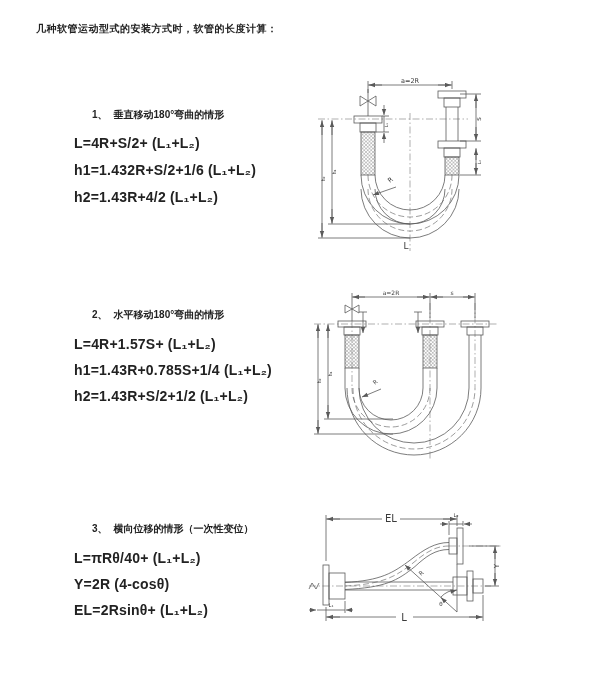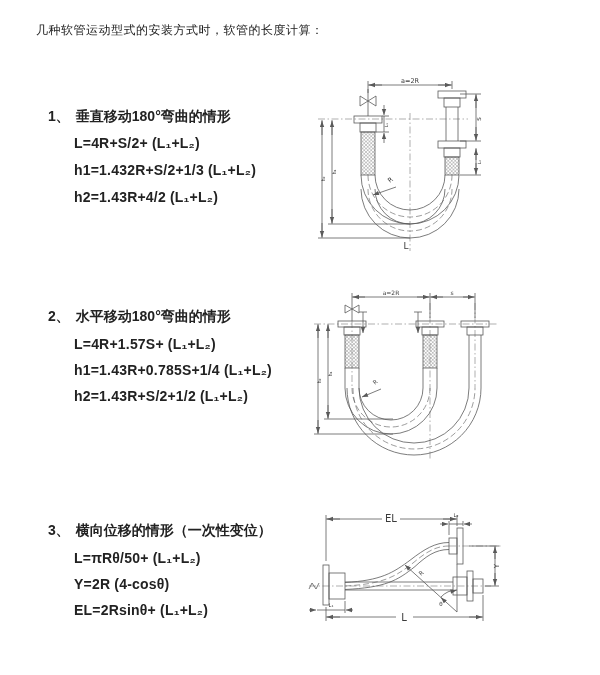--- a/index.html
+++ b/index.html
@@ -2,50 +2,50 @@
 <html><head>
 <meta charset="utf-8">
 <style>
   html,body{margin:0;padding:0;}
   body{
     width:600px;height:675px;position:relative;background:#ffffff;
     font-family:"Liberation Sans","DejaVu Sans",sans-serif;color:#222;
     overflow:hidden;
   }
   .abs{position:absolute;}
-  .doc-title{font-size:12px;font-weight:normal;letter-spacing:0.5px;white-space:nowrap;}
-  .sec-head{font-size:14px;font-weight:bold;white-space:nowrap;}
+  .doc-title{font-size:10px;font-weight:bold;letter-spacing:0.5px;white-space:nowrap;}
+  .sec-head{font-size:10px;font-weight:bold;white-space:nowrap;margin-left:44px;}
   .sec-head .num{margin-right:6px;}
   .formula{font-size:14px;font-weight:bold;white-space:nowrap;letter-spacing:0.2px;text-align:center;}
   svg text{font-family:"DejaVu Sans","Liberation Sans",sans-serif;fill:#3a3a3a;}
   svg{overflow:visible;}
 </style>
 </head>
 <body>
 
 <div class="abs doc-title" style="left:36px;top:22px">几种软管运动型式的安装方式时，软管的长度计算：</div>
 
 <div class="abs sec-head" style="left:48px;top:108px">
   <span class="num">1、</span><span>垂直移动180°弯曲的情形</span>
 </div>
 <div class="abs formula" style="left:74px;top:135px">L=4R+S/2+ (L₁+L₂)</div>
-<div class="abs formula" style="left:74px;top:162px">h1=1.432R+S/2+1/3 (L₁+L₂)</div>
+<div class="abs formula" style="left:74px;top:162px">h1=1.432R+S/2+1/6 (L₁+L₂)</div>
 <div class="abs formula" style="left:74px;top:189px">h2=1.43R+4/2 (L₁+L₂)</div>
 
 <div class="abs sec-head" style="left:48px;top:308px">
   <span class="num">2、</span><span>水平移动180°弯曲的情形</span>
 </div>
 <div class="abs formula" style="left:74px;top:336px">L=4R+1.57S+ (L₁+L₂)</div>
 <div class="abs formula" style="left:74px;top:362px">h1=1.43R+0.785S+1/4 (L₁+L₂)</div>
 <div class="abs formula" style="left:74px;top:388px">h2=1.43R+S/2+1/2 (L₁+L₂)</div>
 
 <div class="abs sec-head" style="left:48px;top:522px">
   <span class="num">3、</span><span>横向位移的情形（一次性变位）</span>
 </div>
-<div class="abs formula" style="left:74px;top:550px">L=πRθ/50+ (L₁+L₂)</div>
+<div class="abs formula" style="left:74px;top:550px">L=πRθ/40+ (L₁+L₂)</div>
 <div class="abs formula" style="left:74px;top:576px">Y=2R (4-cosθ)</div>
 <div class="abs formula" style="left:74px;top:602px">EL=2Rsinθ+ (L₁+L₂)</div>
 
 <svg class="abs" style="left:310px;top:75px" width="280" height="185" viewBox="0 0 280 185">
   <defs>
     <marker id="ar" markerWidth="9" markerHeight="7" refX="6.5" refY="2.5" orient="auto" markerUnits="userSpaceOnUse">
       <path d="M0.5,0.3 L6.5,2.5 L0.5,4.7 z" fill="#5a5a5a"></path>
     </marker>
     <pattern id="ht" width="3.5" height="3.5" patternUnits="userSpaceOnUse">
       <path d="M0,3.5 L3.5,0 M0,0 L3.5,3.5" stroke="#8d8d8d" stroke-width="0.5"></path>

